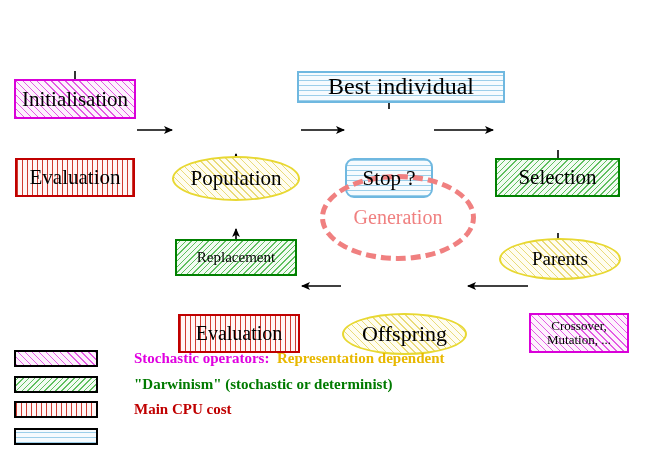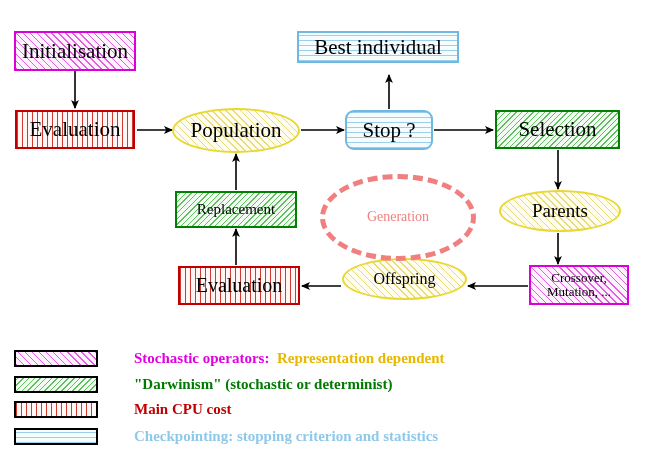--- a/index.html
+++ b/index.html
@@ -5,21 +5,21 @@
   html,body{margin:0;padding:0;background:#ffffff;}
   body{width:670px;height:465px;position:relative;overflow:hidden;
        font-family:"Liberation Serif", serif;}
 
   #canvas{position:absolute;left:0;top:0;width:670px;height:465px;}
 
   .node{position:absolute;box-sizing:border-box;display:flex;
         align-items:center;justify-content:center;text-align:center;
         color:#000;font-family:"Liberation Serif", serif;}
 
-  .box{border:2px solid #000;}
+  .box{border:2px solid #000;margin-top:48px;}
   .rounded{border-radius:9px;}
   .ellipse{border-radius:50%;}
 
   
   .h-magenta{
     border-color:#D900D9;
     background-color:#fdf2fd;
     background-image:repeating-linear-gradient(45deg,
       #E45BE4 0px,#E45BE4 1px,rgba(255,255,255,0) 1px,rgba(255,255,255,0) 5px);
   }
@@ -110,55 +110,54 @@
     </div>
     <div class="node box ellipse h-yellow" style="left: 172px; top: 108px; width: 128px; height: 45px; font-size: 21px;">
       <span class="node-label">Population</span>
     </div>
     <div class="node box rounded h-blue" style="left: 345px; top: 110px; width: 88px; height: 40px; font-size: 21px;">
       <span class="node-label">Stop ?</span>
     </div>
     <div class="node box h-green" style="left: 495px; top: 110px; width: 125px; height: 39px; font-size: 21px;">
       <span class="node-label">Selection</span>
     </div>
-    <div class="node box h-blue" style="left: 297px; top: 31px; width: 162px; height: 32px; font-size: 21px;">
+    <div class="node box h-blue" style="left: 297px; top: 23px; width: 208px; height: 32px; font-size: 24px;">
       <span class="node-label">Best individual</span>
     </div>
     <div class="node box h-green" style="left: 175px; top: 191px; width: 122px; height: 37px; font-size: 15px;">
       <span class="node-label">Replacement</span>
     </div>
     <div class="node box ellipse h-yellow" style="left: 499px; top: 190px; width: 122px; height: 42px; font-size: 19px;">
       <span class="node-label">Parents</span>
     </div>
     <div class="node box h-red" style="left: 178px; top: 266px; width: 122px; height: 39px; font-size: 20px;">
       <span class="node-label">Evaluation</span>
     </div>
-    <div class="node box ellipse h-yellow" style="left: 342px; top: 258px; width: 125px; height: 42px; font-size: 16px;">
+    <div class="node box ellipse h-yellow" style="left: 342px; top: 265px; width: 125px; height: 42px; font-size: 22px;">
       <span class="node-label">Offspring</span>
     </div>
     <div class="node box h-magenta" style="left: 529px; top: 265px; width: 100px; height: 40px; font-size: 13px;">
       <span class="node-label">Crossover,
 Mutation, ...</span>
     </div>
   </div>
 
-<div id="generation" style="left: 320px; top: 174px; width: 146px; height: 77px; font-size: 14px; border-color: rgb(240, 128, 128);">
+<div id="generation" style="left: 320px; top: 174px; width: 146px; height: 77px; font-size: 20px; border-color: rgb(240, 128, 128);">
   <span class="node-label">Generation</span>
 </div>
 
 <div id="legend">
     <div class="legend-row" style="top: 10px;">
       <div class="swatch h-magenta"></div>
       <div class="legend-text" style="font-size: 15px;"><span style="color: rgb(224, 0, 224);">Stochastic operators:  </span><span style="color: rgb(232, 184, 0);">Representation dependent</span></div>
     </div>
     <div class="legend-row" style="top: 36px;">
       <div class="swatch h-green"></div>
       <div class="legend-text" style="font-size: 15px;"><span style="color: rgb(0, 122, 0);">"Darwinism" (stochastic or determinist)</span></div>
     </div>
     <div class="legend-row" style="top: 61px;">
       <div class="swatch h-red"></div>
       <div class="legend-text" style="font-size: 15px;"><span style="color: rgb(192, 0, 0); margin-top: 48px;">Main CPU cost</span></div>
     </div>
     <div class="legend-row" style="top: 88px;">
       <div class="swatch h-blue"></div>
-      <div class="legend-text" style="font-size: 15px;"><span style="color: rgb(143, 201, 234);">Checkpointing: stopping criterion and statistics</span></div>
     </div>
   </div>
 
 </body></html>

